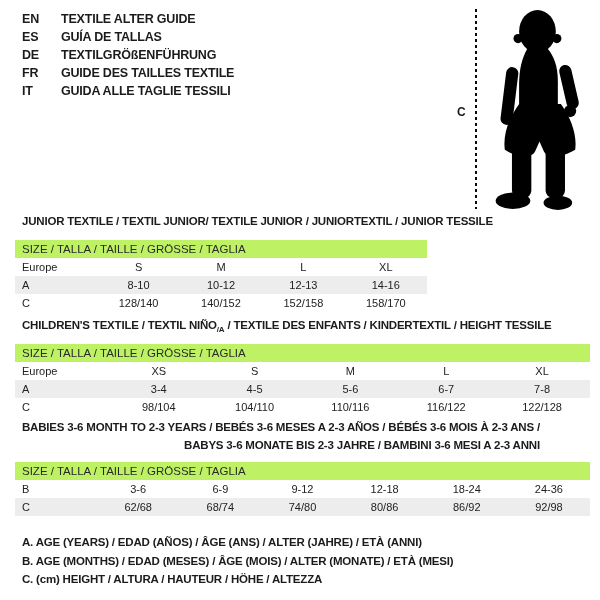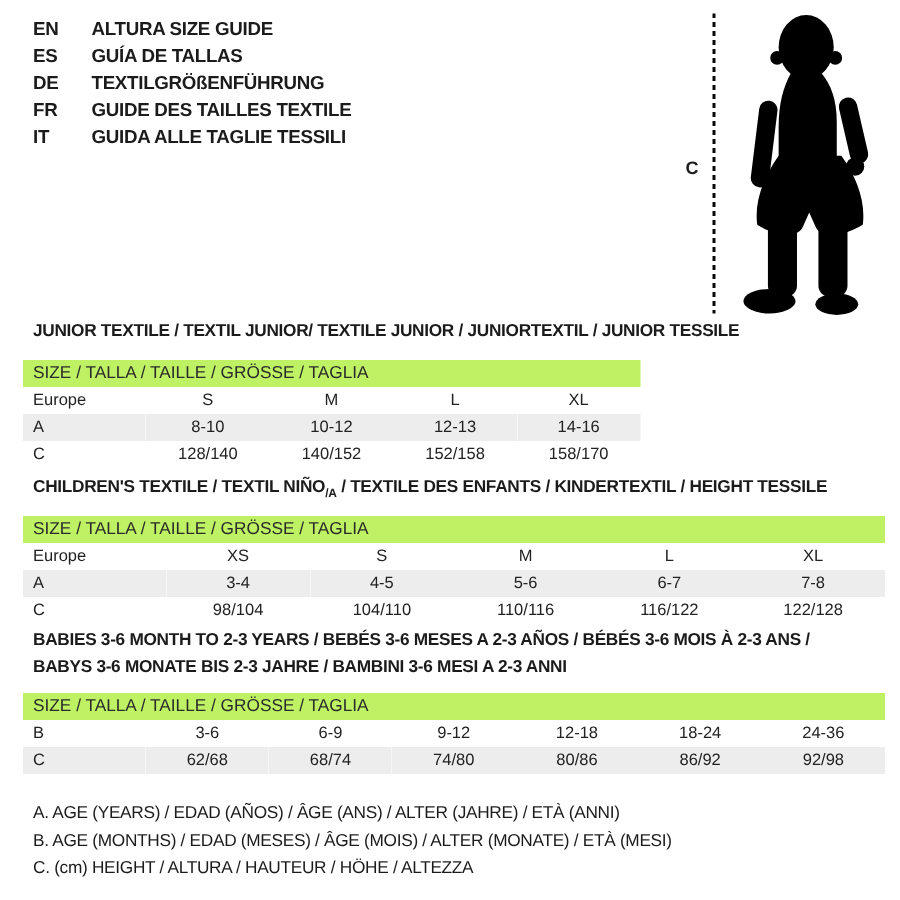--- a/index.html
+++ b/index.html
@@ -76,43 +76,43 @@
     color: #2a2a2a;
   }
   .size-table td.lbl { text-align: left; padding-left: 7px; width: 55px; margin-top: 12px; }
   .size-table tr.shade td { background: #ededed; }
 
   .t-junior   { top: 240px; width: 412px; }
   .t-children { top: 344px; width: 575px; }
   .t-babies   { top: 462px; width: 575px; }
   .title-junior   { top: 212px; }
   .title-children { top: 316px; }
-  .title-babies   { top: 418px; }
+  .title-babies   { top: 418px; text-align: right; }
 
   
   .notes {
     position: absolute;
     left: 22px;
     top: 533px;
     font-size: 11.5px;
-    font-weight: normal;
+    font-weight: bold;
     letter-spacing: -0.2px;
     line-height: 18.5px;
     white-space: nowrap;
   }
 </style>
 </head>
 <body>
 
 <div class="page">
 
   <div class="lang-block">
     <div class="lang-row">
       <span>EN</span>
-      <span>ALTURA SIZE GUIDE</span>
+      <span>TEXTILE ALTER GUIDE</span>
     </div>
     <div class="lang-row">
       <span>ES</span>
       <span>GUÍA DE TALLAS</span>
     </div>
     <div class="lang-row">
       <span>DE</span>
       <span>TEXTILGRÖßENFÜHRUNG</span>
     </div>
     <div class="lang-row">

